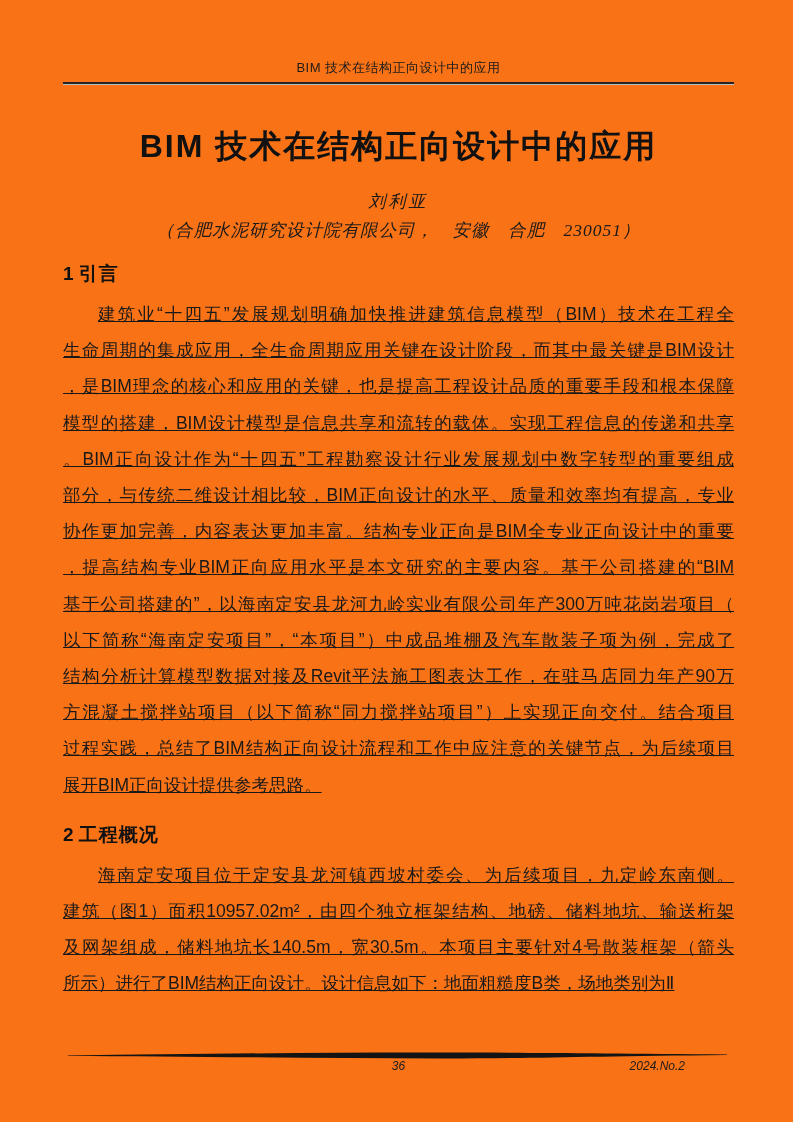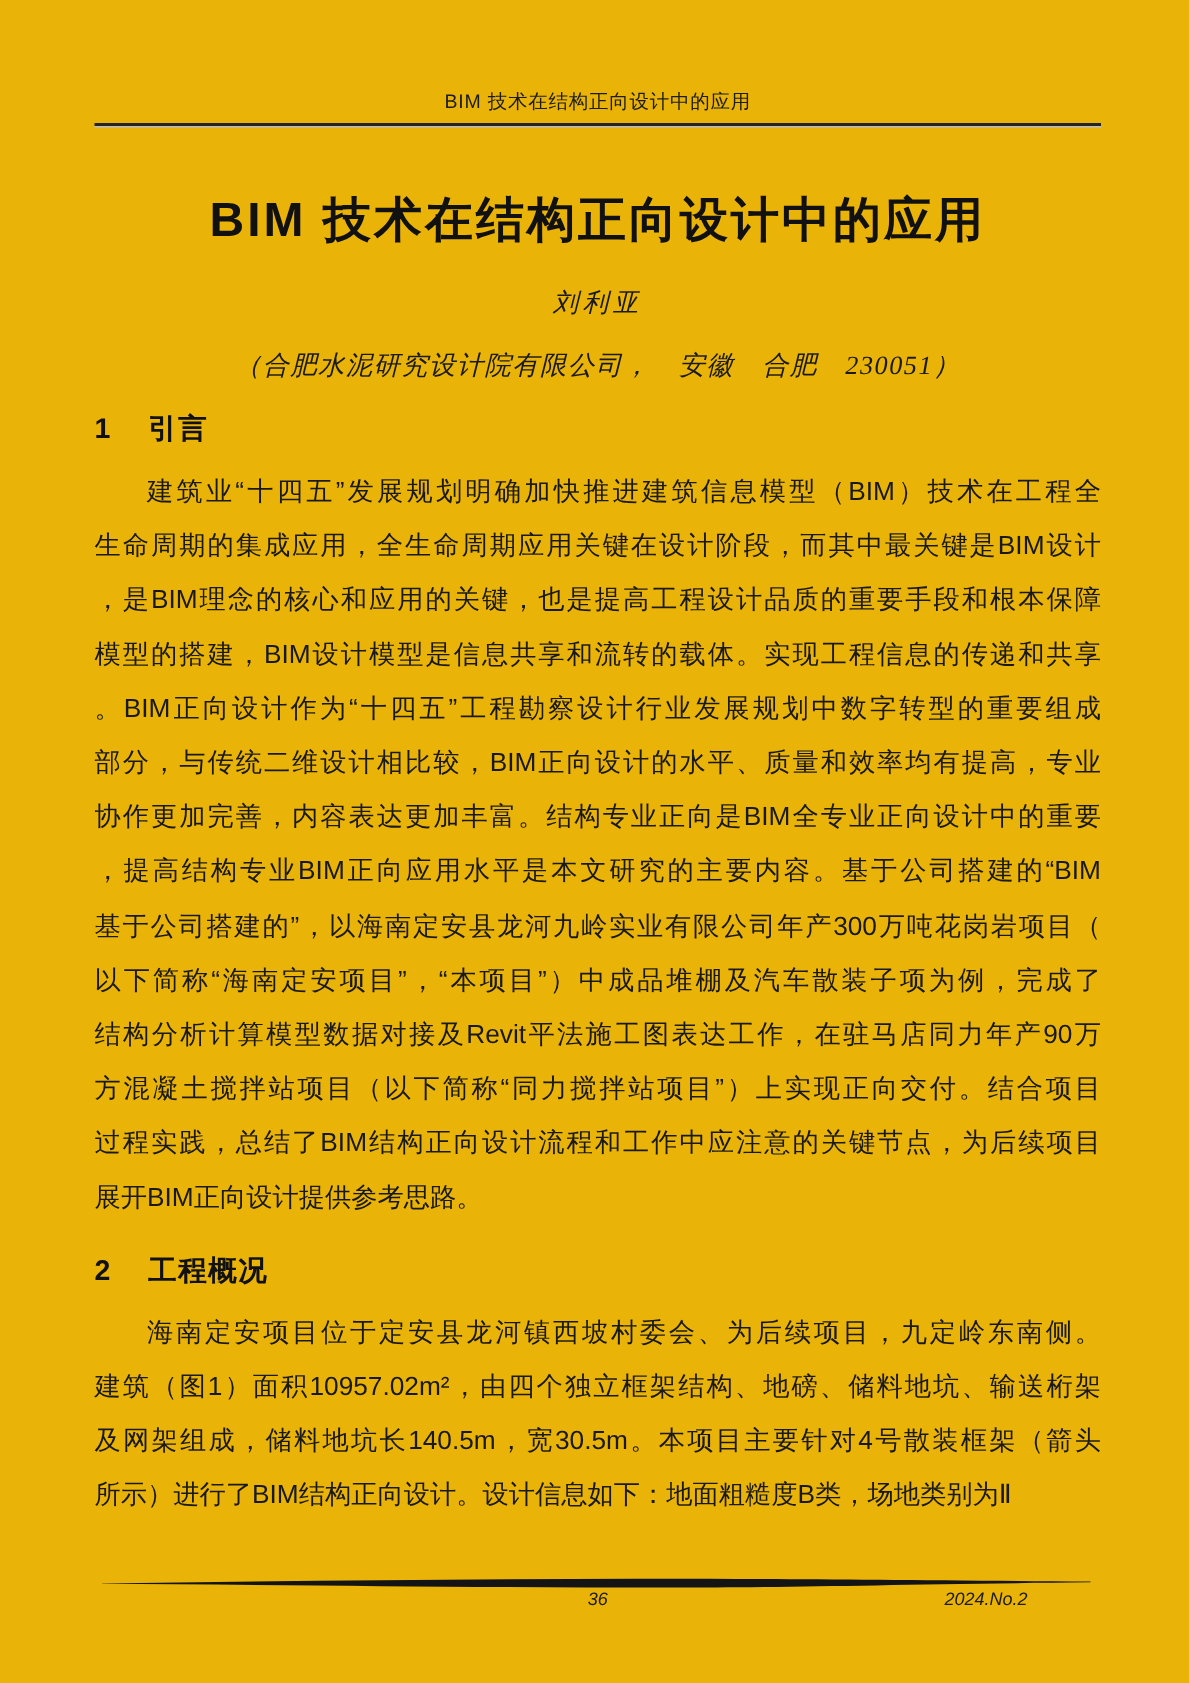--- a/index.html
+++ b/index.html
@@ -6,21 +6,21 @@
   html, body { background: #ffffff; }
   body {
     width: 793px; height: 1122px;
     font-family: "Liberation Sans", "DejaVu Sans", sans-serif;
     color: #1a1a1a;
     position: relative;
     overflow: hidden;
   }
   .page {
     position: absolute; inset: 0;
-    background: #eab308;
+    background: #f97316;
   }
   .content {
     margin-left: 63px;
     width: 671px;
   }
   
   .running-header { padding-top: 59px; }
   .running-title {
     text-align: center;
     font-size: 13px;
@@ -44,38 +44,38 @@
     line-height: 1.2;
   }
   .byline { font-family: "Liberation Serif", "DejaVu Serif", serif; font-style: italic; }
   .author {
     margin-top: 25px;
     text-align: center;
     font-size: 17px;
     letter-spacing: 3px;
   }
   .affiliation {
-    margin-top: 18px;
+    margin-top: 5px;
     text-align: center;
     font-size: 17.5px;
     letter-spacing: 1px;
     white-space: pre-wrap;
   }
   
   .sec-heading {
     margin-top: 19px;
     margin-bottom: 9px;
     font-size: 19px;
     font-weight: 700;
     color: #111;
     line-height: 1.35;
   }
   .sec-num { display: inline-block; }
-  .sec-title { display: inline-block; margin-left: 20px; letter-spacing: 1px; }
-  .paragraph { font-size: 17.5px; color: #191919; }
+  .sec-title { display: inline-block; letter-spacing: 1px; }
+  .paragraph { font-size: 17.5px; color: #191919; text-decoration: underline; }
   .paragraph .line {
     line-height: 36.2px;
     text-align: justify;
     text-align-last: justify;
     white-space: normal;
   }
   .paragraph .line.first { text-indent: 35px; }
   .paragraph .line.last { text-align-last: left; }
   
   .footer {

